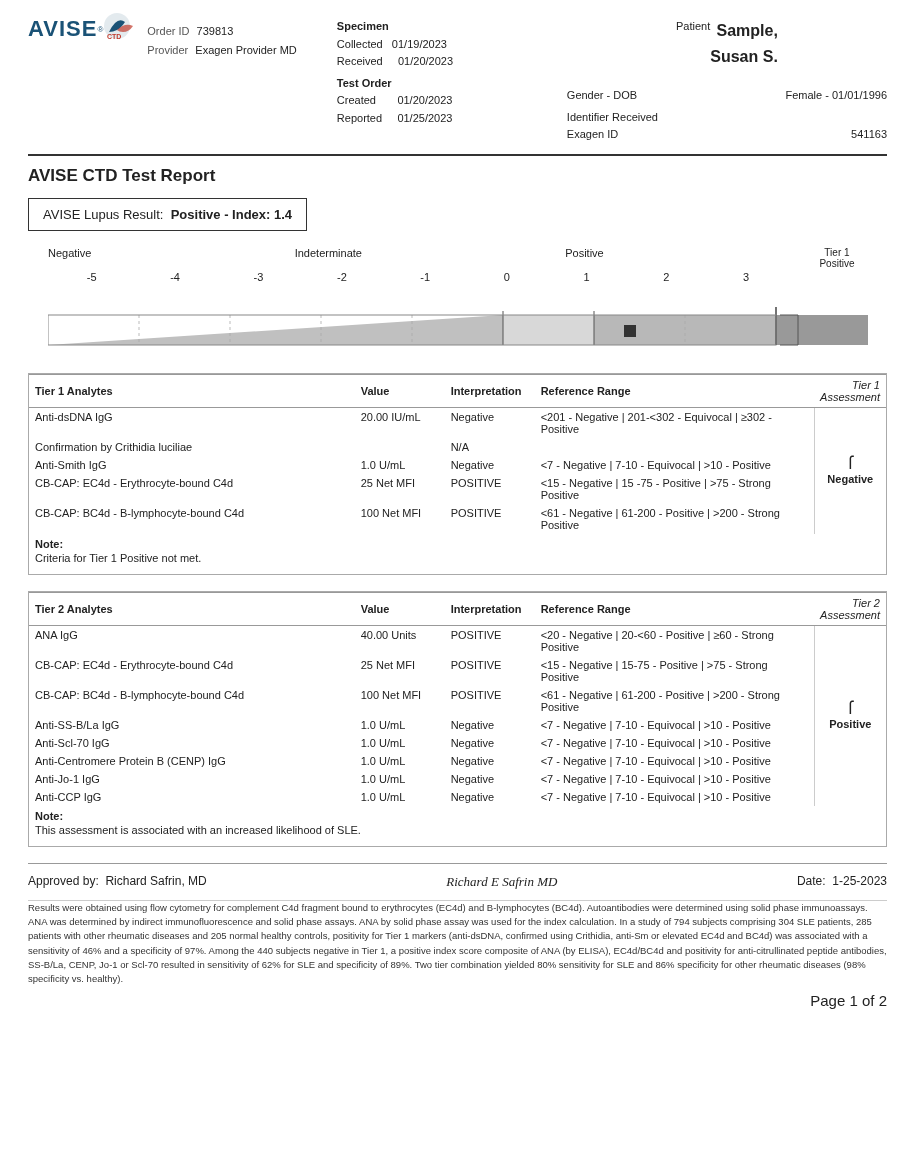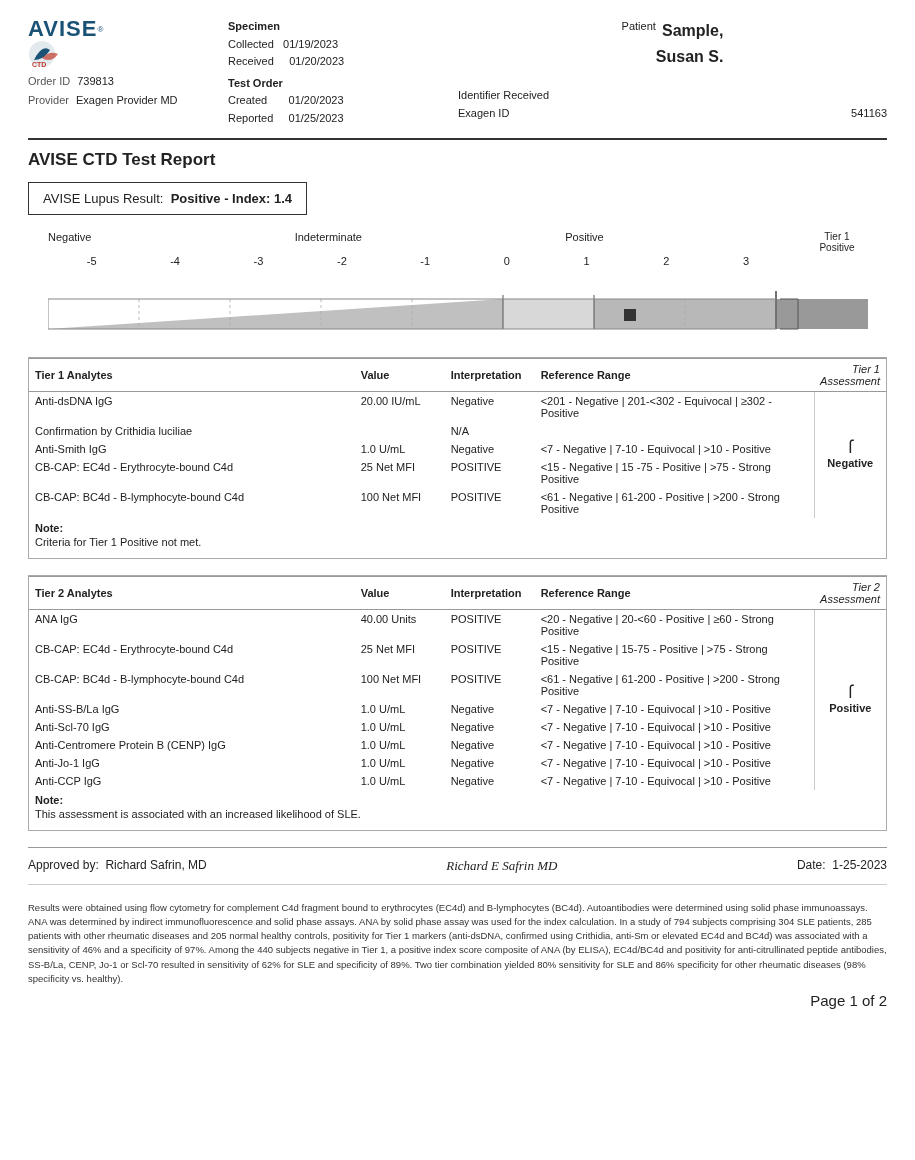--- a/index.html
+++ b/index.html
@@ -14,21 +14,21 @@
     }
     .header-section {
       display: flex;
       align-items: flex-start;
       border-bottom: 2px solid #333;
       padding-bottom: 10px;
       margin-bottom: 10px;
     }
     .logo-area {
       display: flex;
-      flex-direction: column;
+      flex-direction: row;
       align-items: flex-start;
       min-width: 160px;
       margin-right: 20px;
     }
     .logo-box {
       display: flex;
       align-items: center;
       margin-bottom: 6px;
     }
     .logo-text {
@@ -133,21 +133,21 @@
       justify-content: space-between;
       align-items: flex-start;
       font-size: 12px;
     }
     .footer-text {
       font-size: 9.5px;
       line-height: 1.5;
       margin-top: 10px;
       color: #333;
       border-top: 1px solid #ccc;
-      padding-top: 16px;
+      padding-top: 0;
     }
     .page-num {
       text-align: right;
       font-size: 15px;
       margin-top: 6px;
     }
     .sub-indent { padding-left: 30px; }
     .interpretation-col { min-width: 90px; }
     .value-col { min-width: 90px; }
     .refrange-col { min-width: 260px; }
@@ -190,20 +190,24 @@
     <div><span>Reported</span>&nbsp;&nbsp;&nbsp;&nbsp;&nbsp;<span>01/25/2023</span></div>
   </div>
 
   <div class="patient-block">
     <div style="display:flex;justify-content:center;align-items:flex-start;">
       <span style="font-size:11px;">Patient</span>
       <div class="patient-name" style="white-space:pre-line;text-align:right;">Sample,
 Susan S.</div>
     </div>
     <div class="patient-details" style="margin-top:18px;">
+      <div class="row">
+        <span>Gender - DOB</span>
+        <span>Female - 01/01/1996</span>
+      </div>
       <div class="row" style="margin-top:4px;">
         <span>Identifier Received</span>
         <span></span>
       </div>
       <div class="row">
         <span>Exagen ID</span>
         <span>541163</span>
       </div>
     </div>
   </div>

